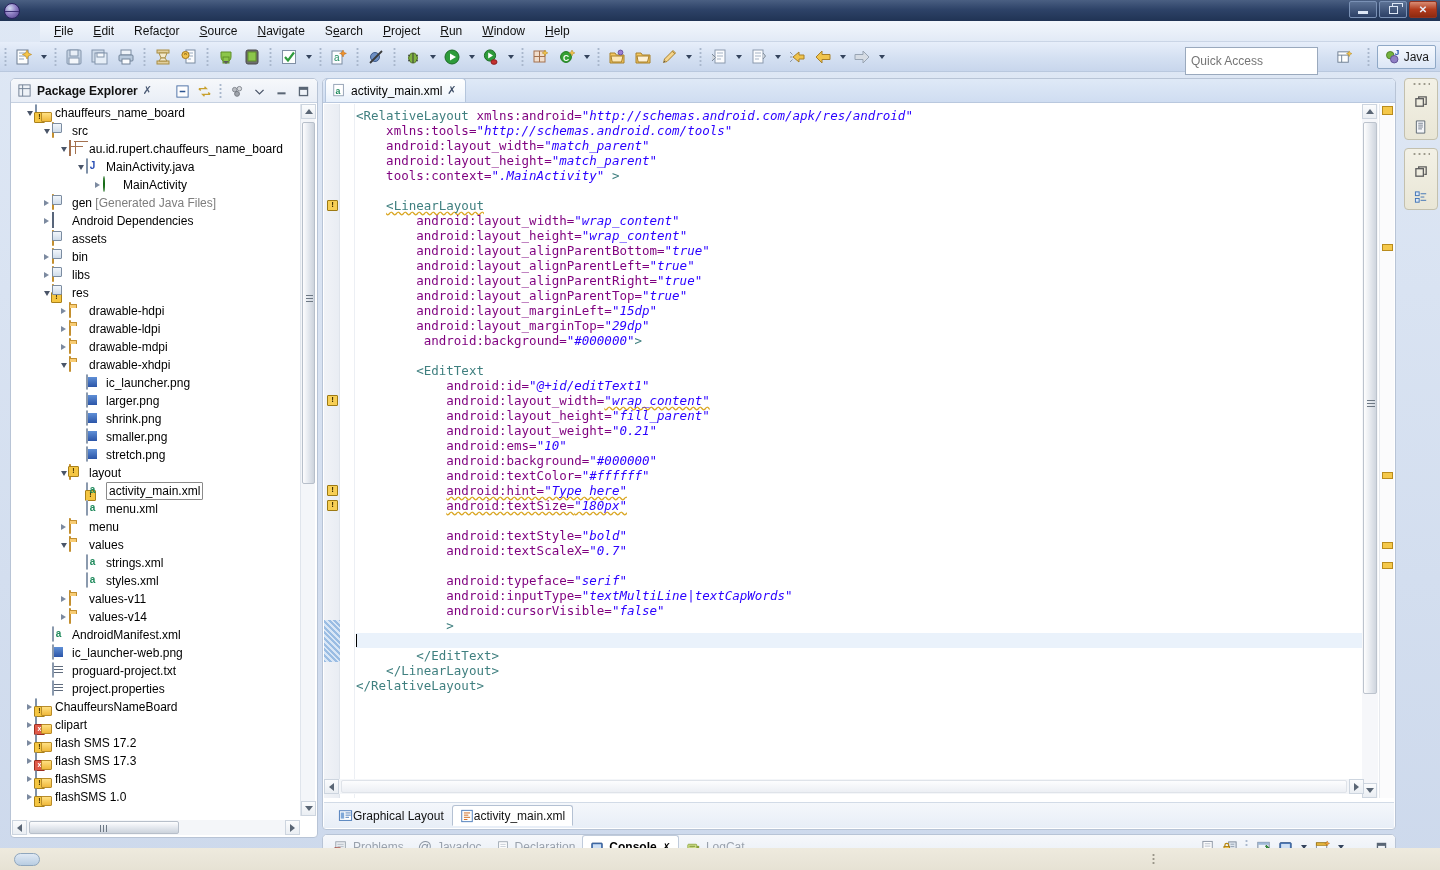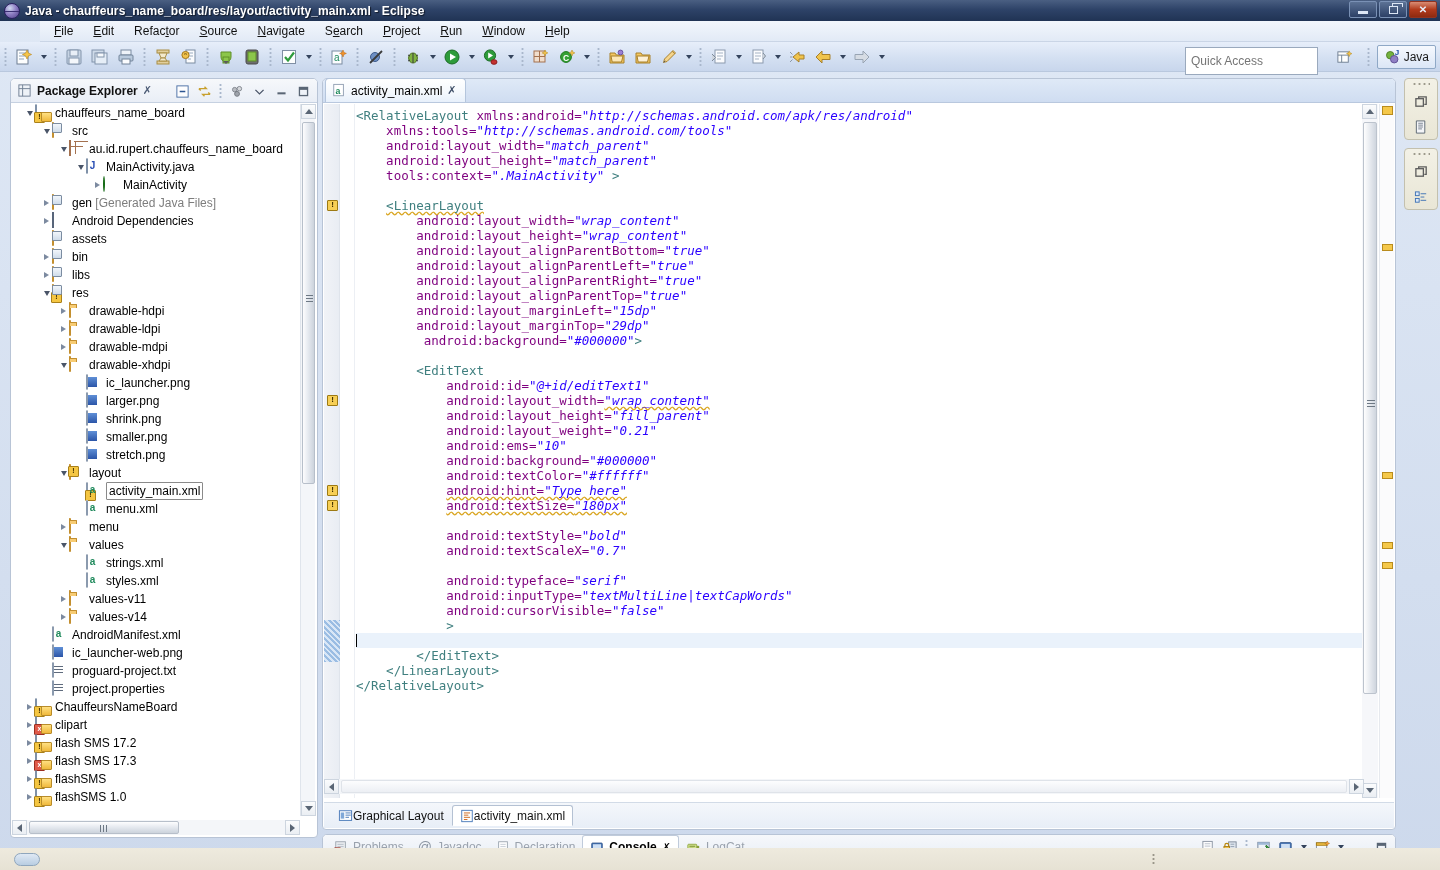--- a/index.html
+++ b/index.html
@@ -460,21 +460,20 @@
 
   svg { display:block; }
 </style>
 </head>
 <body>
 
 <div id="window-frame">
 
   <div id="titlebar">
     <div class="tb-icon"></div>
-    <span id="title-text">Java - chauffeurs_name_board/res/layout/activity_main.xml - Eclipse</span>
     <div id="win-buttons">
       <div class="win-btn">
           <span class="glyph-min"></span>
         </div>
       <div class="win-btn">
           <span class="glyph-max"></span>
         </div>
       <div class="win-btn close">✕</div>
     </div>
   </div>

